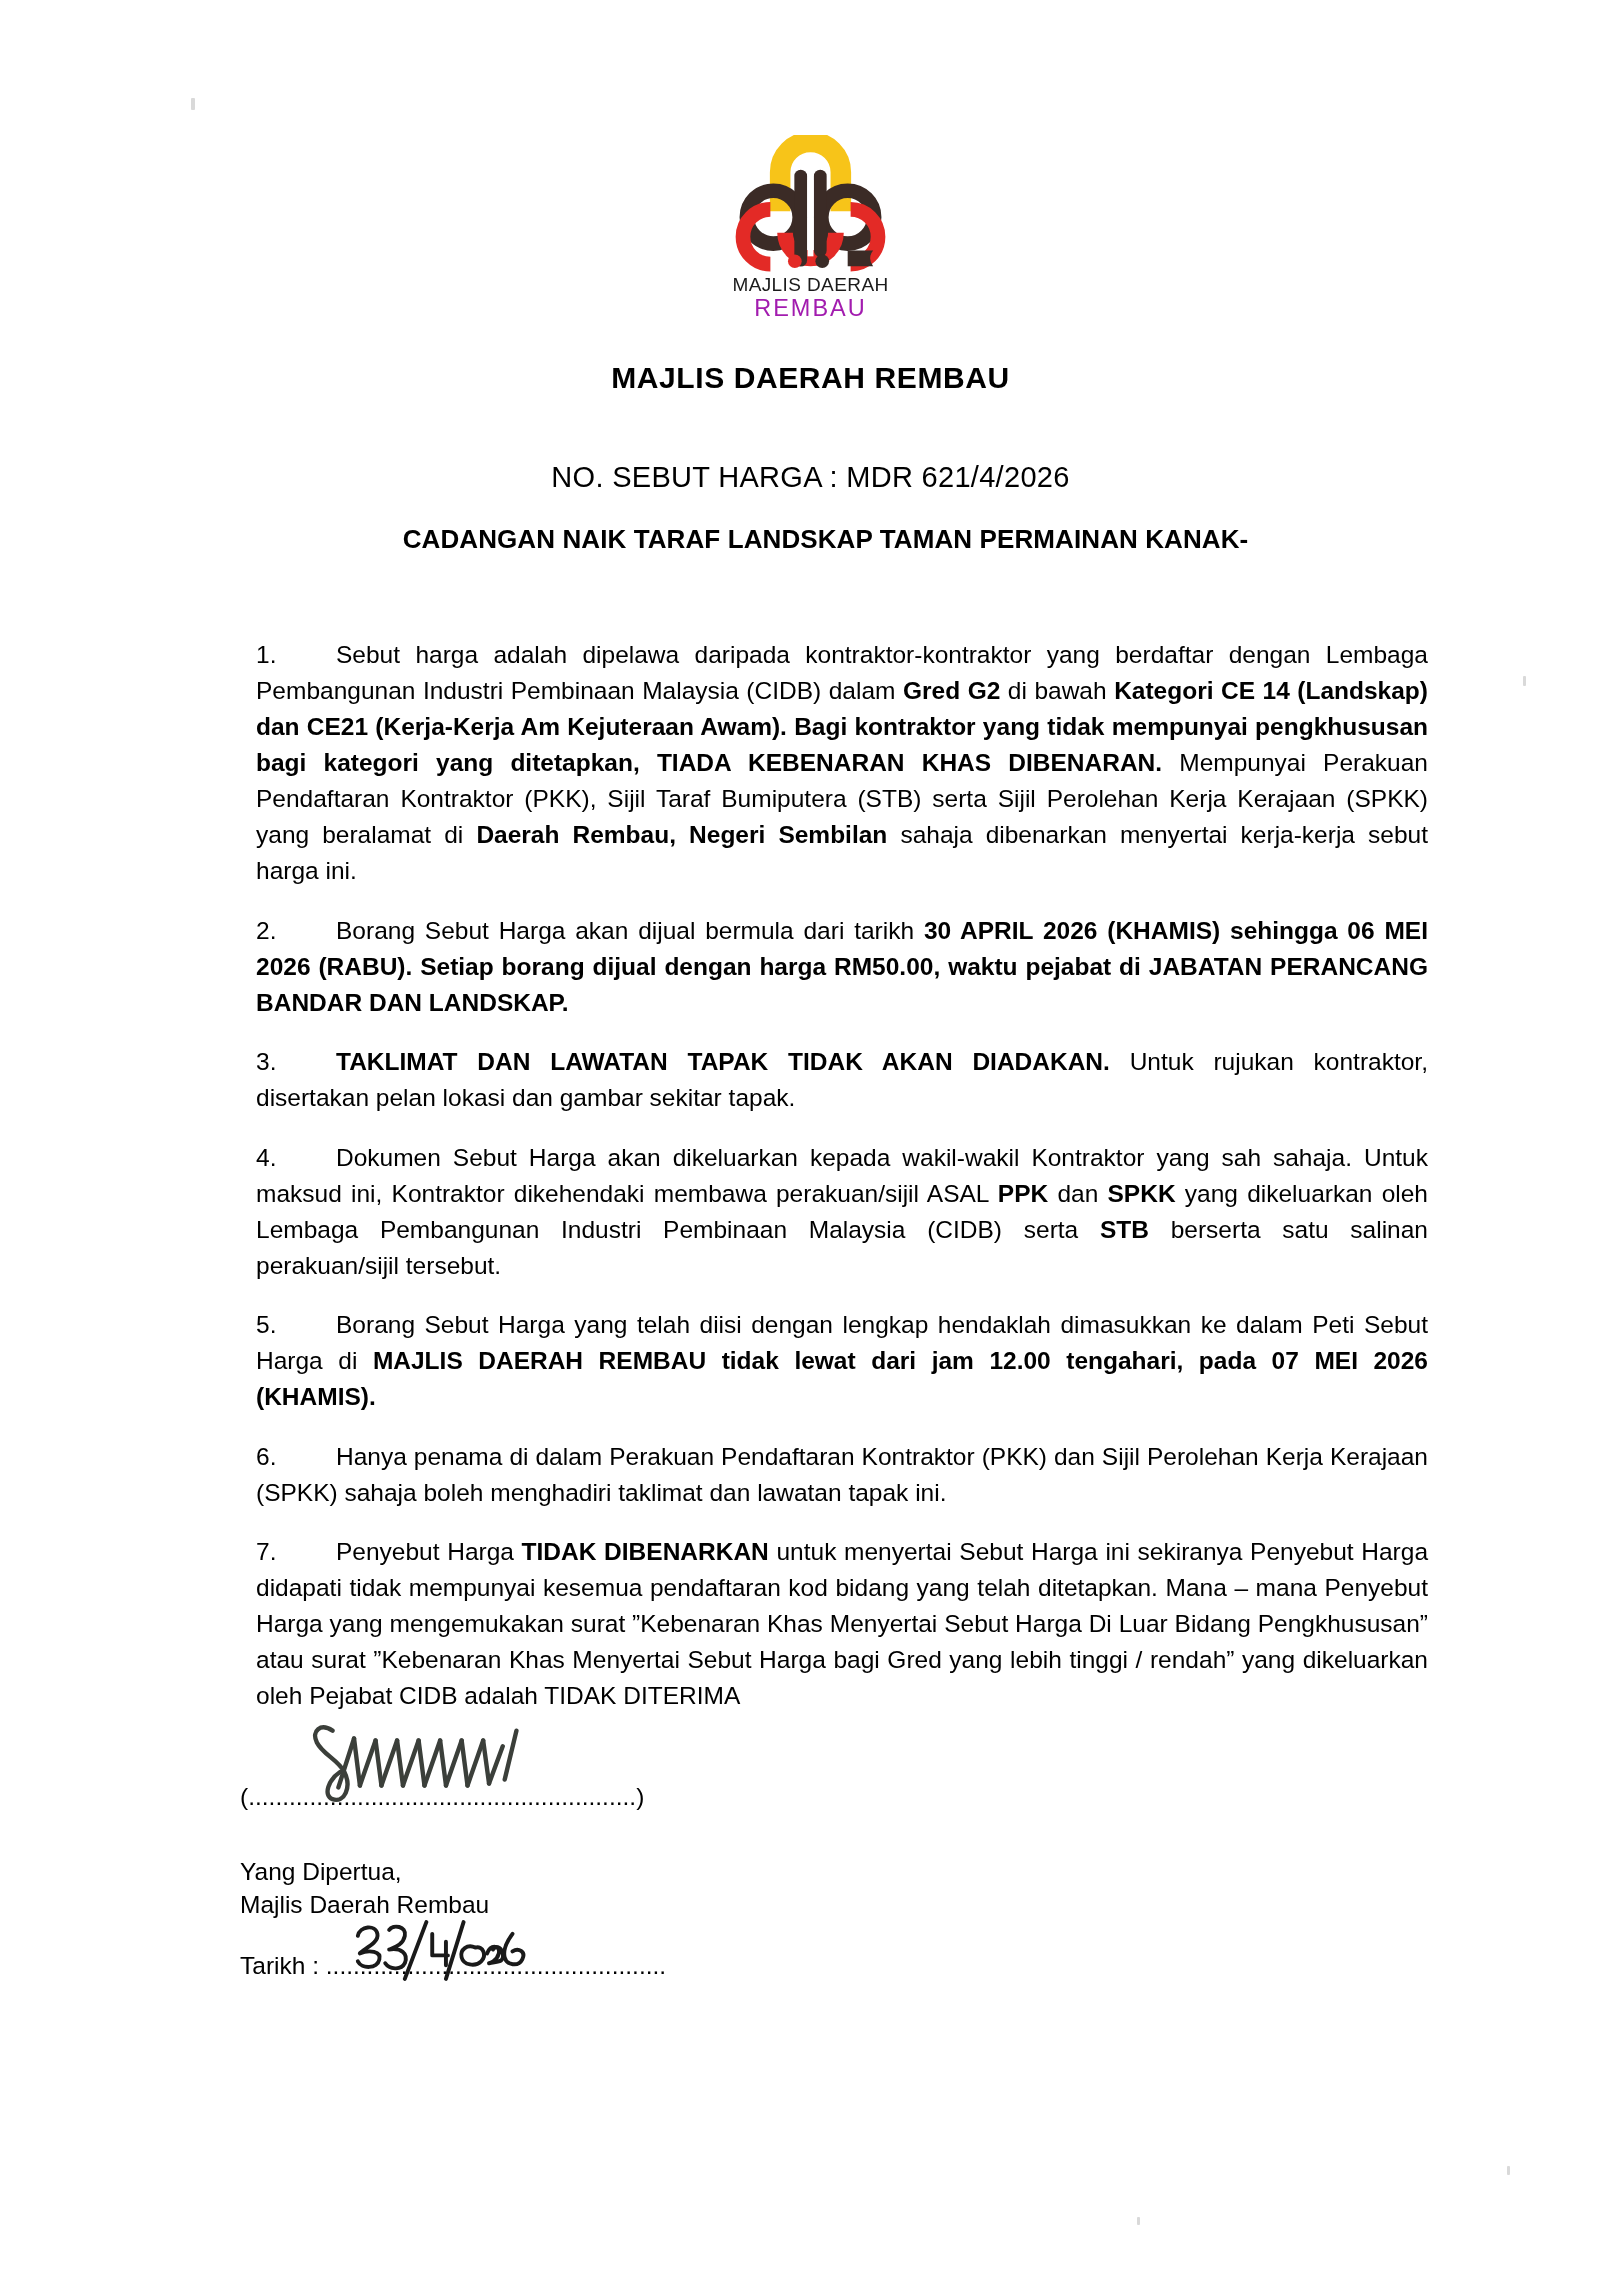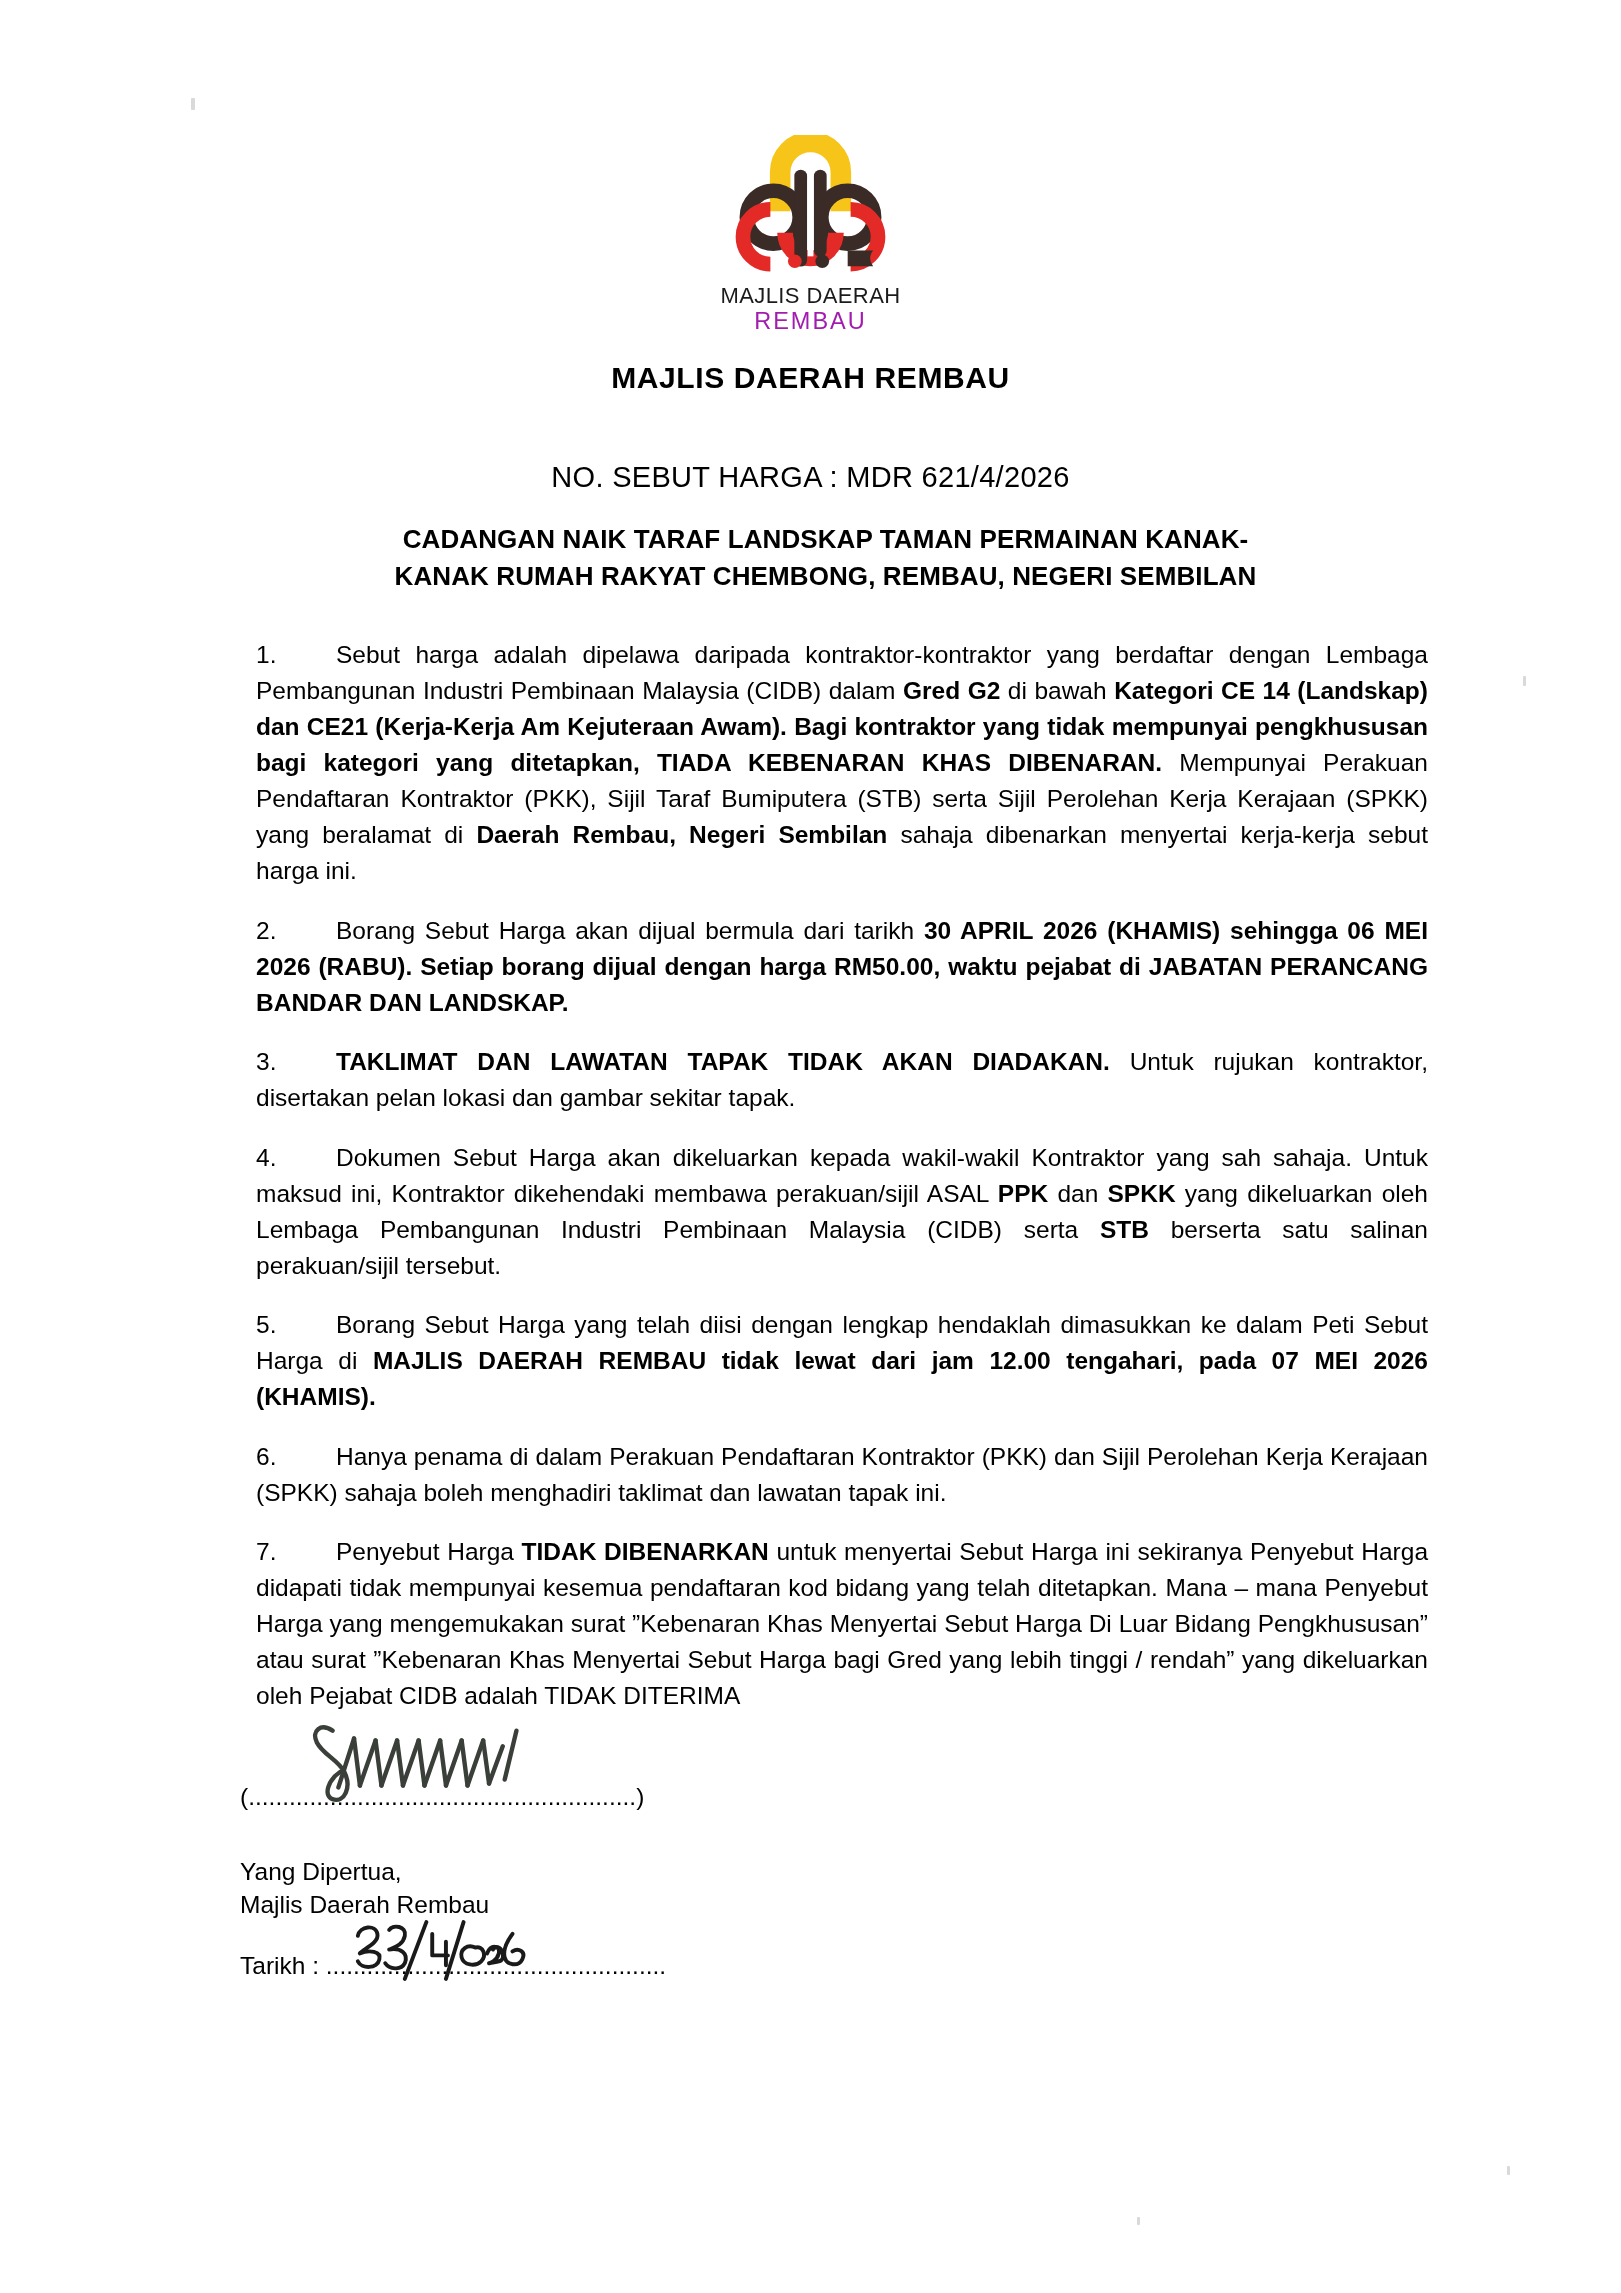--- a/index.html
+++ b/index.html
@@ -31,25 +31,25 @@
     align-items: center;
   }
   .crest {
     position: relative;
     width: 173px;
     height: 137px;
   }
   .crest svg { display: block; width: 173px; height: 137px; }
   .logo-text-top {
     font-family: "Liberation Sans", sans-serif;
-    font-size: 22px;
+    font-size: 19px;
     letter-spacing: 0.4px;
     color: #1b1b1b;
     line-height: 1.0;
-    margin-top: 13px;
+    margin-top: 3px;
   }
   .logo-text-bottom {
     font-family: "Liberation Sans", sans-serif;
     font-size: 23.5px;
     letter-spacing: 2px;
     color: #a21caf;
     line-height: 1.05;
     margin-top: 2px;
   }
 
@@ -191,21 +191,20 @@
       </svg>
     </div>
     <div class="logo-text-top">MAJLIS DAERAH</div>
     <div class="logo-text-bottom">REMBAU</div>
   </div>
 
   <div class="heading-org">MAJLIS DAERAH REMBAU</div>
   <div class="heading-no">NO. SEBUT HARGA : MDR 621/4/2026</div>
   <div class="heading-title">
     <div>CADANGAN NAIK TARAF LANDSKAP TAMAN PERMAINAN KANAK-</div>
-    <div>KANAK RUMAH RAKYAT CHEMBONG, REMBAU, NEGERI SEMBILAN</div>
   </div>
 
   <div class="body-wrap" id="clauses-container">
       <p class="para"><span class="num">1.</span><span>Sebut harga adalah dipelawa daripada kontraktor-kontraktor yang berdaftar dengan Lembaga Pembangunan Industri Pembinaan Malaysia (CIDB) dalam </span><b>Gred G2</b><span> di bawah </span><b>Kategori CE 14 (Landskap) dan CE21 (Kerja-Kerja Am Kejuteraan Awam). Bagi kontraktor yang tidak mempunyai pengkhususan bagi kategori yang ditetapkan, TIADA KEBENARAN KHAS DIBENARAN.</b><span> Mempunyai Perakuan Pendaftaran Kontraktor (PKK), Sijil Taraf Bumiputera (STB) serta Sijil Perolehan Kerja Kerajaan (SPKK) yang beralamat di </span><b>Daerah Rembau, Negeri Sembilan</b><span> sahaja dibenarkan menyertai kerja-kerja sebut harga ini.</span></p>
       <p class="para"><span class="num">2.</span><span>Borang Sebut Harga akan dijual bermula dari tarikh </span><b>30 APRIL 2026 (KHAMIS) sehingga 06 MEI 2026 (RABU). Setiap borang dijual dengan harga RM50.00, waktu pejabat di JABATAN PERANCANG BANDAR DAN LANDSKAP.</b></p>
       <p class="para"><span class="num">3.</span><b>TAKLIMAT DAN LAWATAN TAPAK TIDAK AKAN DIADAKAN.</b><span> Untuk rujukan kontraktor, disertakan pelan lokasi dan gambar sekitar tapak.</span></p>
       <p class="para"><span class="num">4.</span><span>Dokumen Sebut Harga akan dikeluarkan kepada wakil-wakil Kontraktor yang sah sahaja. Untuk maksud ini, Kontraktor dikehendaki membawa perakuan/sijil ASAL </span><b>PPK</b><span> dan </span><b>SPKK</b><span> yang dikeluarkan oleh Lembaga Pembangunan Industri Pembinaan Malaysia (CIDB) serta </span><b>STB</b><span> berserta satu salinan perakuan/sijil tersebut.</span></p>
       <p class="para"><span class="num">5.</span><span>Borang Sebut Harga yang telah diisi dengan lengkap hendaklah dimasukkan ke dalam Peti Sebut Harga di </span><b>MAJLIS DAERAH REMBAU tidak lewat dari jam 12.00 tengahari, pada 07 MEI 2026 (KHAMIS).</b></p>
       <p class="para"><span class="num">6.</span><span>Hanya penama di dalam Perakuan Pendaftaran Kontraktor (PKK) dan Sijil Perolehan Kerja Kerajaan (SPKK) sahaja boleh menghadiri taklimat dan lawatan tapak ini.</span></p>
       <p class="para"><span class="num">7.</span><span>Penyebut Harga </span><b>TIDAK DIBENARKAN</b><span> untuk menyertai Sebut Harga ini sekiranya Penyebut Harga didapati tidak mempunyai kesemua pendaftaran kod bidang yang telah ditetapkan.  Mana – mana Penyebut Harga yang mengemukakan surat ”Kebenaran Khas Menyertai Sebut Harga Di Luar Bidang Pengkhususan” atau surat ”Kebenaran Khas Menyertai Sebut Harga bagi Gred yang lebih tinggi / rendah” yang dikeluarkan oleh Pejabat CIDB adalah TIDAK DITERIMA</span></p>

